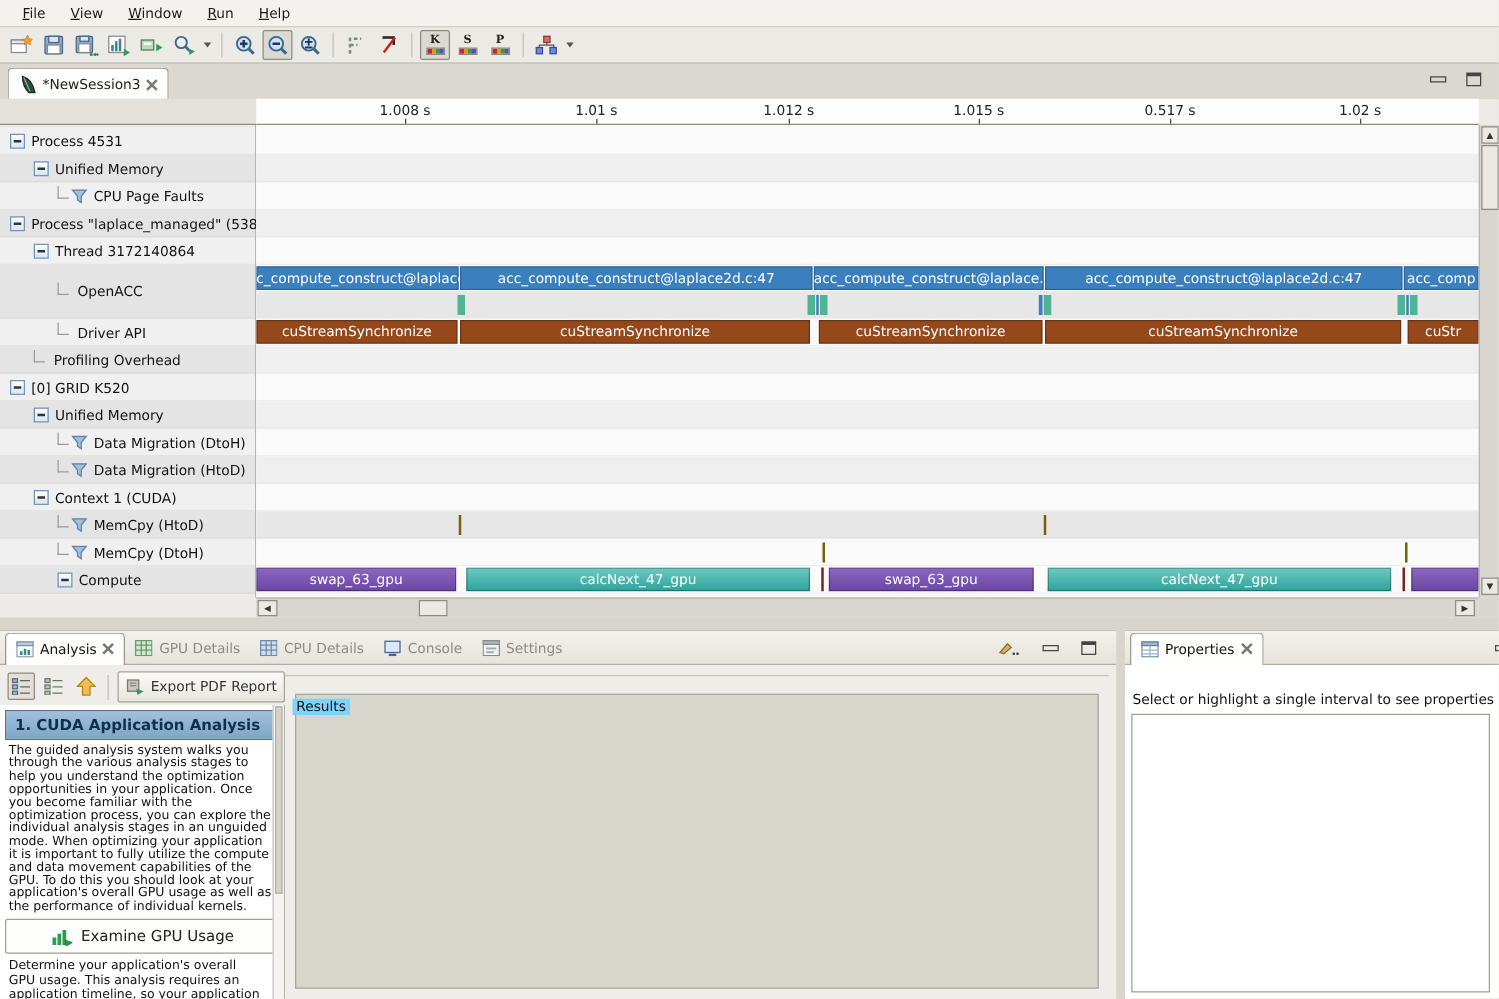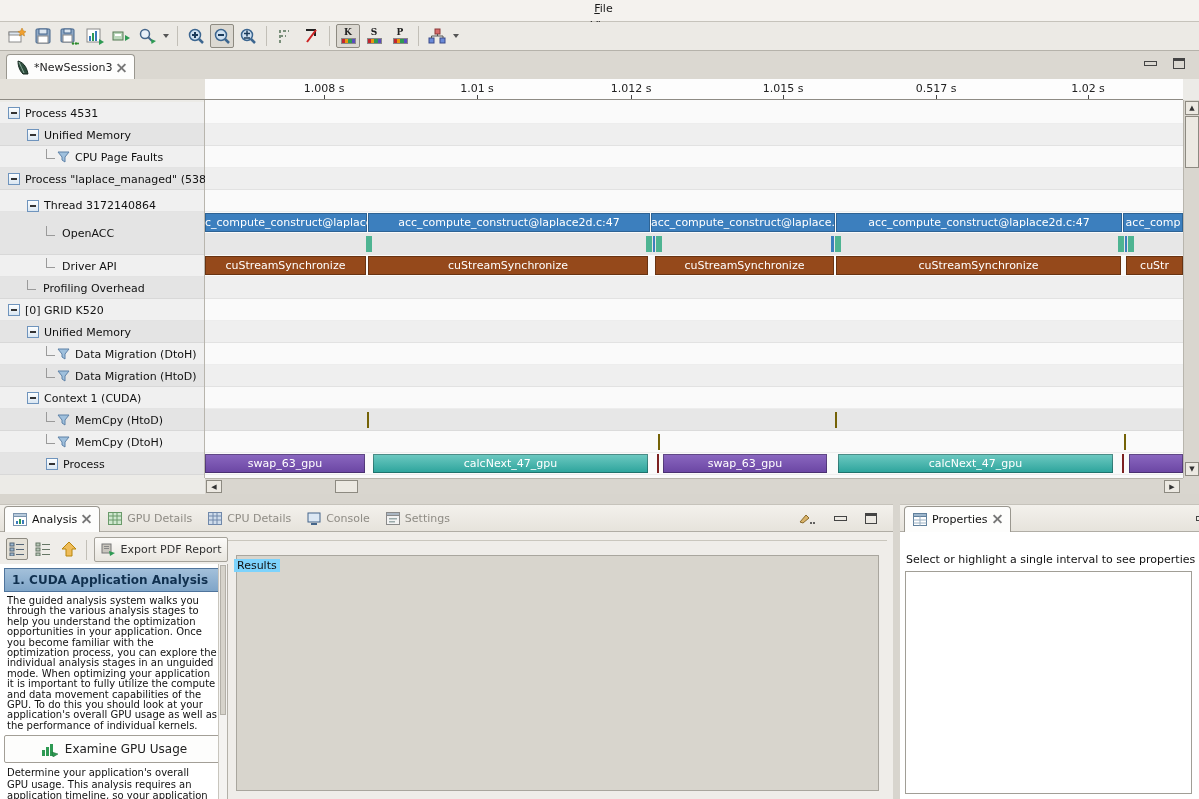--- a/index.html
+++ b/index.html
@@ -1,20 +1,20 @@
 <!DOCTYPE html>
 <html style="--openacc-bar: #3c7fbe; --openacc-mark-green: #4eb492; --openacc-mark-blue: #3c7fbe; --driver-bar: #95491b; --compute-purple: #6a45a3; --compute-purple-light: #8b68c0; --compute-teal: #2ba39b; --compute-teal-light: #6fcac2; --compute-tick: #7d2020; --memcpy-tick: #756307; --analysis-header-bg: #7fa5c8; --analysis-header-light: #a3c0da;"><head>
 <meta charset="utf-8">
 <style>
   html,body{margin:0;padding:0;}
   body{font-family:"DejaVu Sans",sans-serif;background:#d8d5ce;}
   .app{position:relative;width:1199px;height:799px;background:#e6e3dc;overflow:hidden;}
 
   
-  .menubar{position:absolute;left:0;top:0;width:1199px;height:22px;background:#f4f2ee;border-bottom:1px solid #c6c3bb;display:flex;align-items:center;padding-left:8px;box-sizing:border-box;flex-direction:column;}
+  .menubar{position:absolute;left:0;top:0;width:1199px;height:22px;background:#f4f2ee;border-bottom:1px solid #c6c3bb;display:flex;align-items:center;padding-left:8px;box-sizing:border-box;}
   .menu-item{font-size:11px;color:#1a1a1a;padding:2px 10px;cursor:default;}
   .menu-item::first-letter{text-decoration:underline;}
 
   
   .toolbar{position:absolute;left:0;top:22px;width:1199px;height:29px;background:#eceae5;border-bottom:1px solid #b5b2aa;display:flex;align-items:center;padding-left:4px;box-sizing:border-box;}
   .tbtn{width:24px;height:24px;display:flex;align-items:center;justify-content:center;margin:0 1px;border:1px solid transparent;box-sizing:border-box;}
   .tbtn.pressed{border:1px solid #8d8a81;background:#dcd9d2;border-radius:2px;}
   .tsep{width:1px;height:20px;background:#c2bfb7;margin:0 5px;}
   .caret{width:0;height:0;border-left:3px solid transparent;border-right:3px solid transparent;border-top:4px solid #555;margin:0 3px;}
   .seg-ico{width:17px;height:17px;display:flex;flex-direction:column;align-items:center;justify-content:center;}
@@ -280,21 +280,21 @@
               <path d="M1 1 H12 L8 6 V11 L5 9 V6 Z" fill="#9fc0dd" stroke="#5e82a8"></path>
             </svg>
           </span>
           <span class="tree-label">CPU Page Faults</span>
         </div>
         <div class="tree-row" style="height: 22px; background: rgb(228, 228, 228);">
           <span style="display: inline-block; flex: 0 0 auto; width: 8px;"></span>
           <span class="minus-box"></span>
           <span class="tree-label">Process "laplace_managed" (538)</span>
         </div>
-        <div class="tree-row" style="height: 22px; background: rgb(240, 240, 240); align-items: flex-end;">
+        <div class="tree-row" style="height: 22px; background: rgb(240, 240, 240);">
           <span style="display: inline-block; flex: 0 0 auto; width: 27px;"></span>
           <span class="minus-box"></span>
           <span class="tree-label">Thread 3172140864</span>
         </div>
         <div class="tree-row" style="height: 43px; background: rgb(228, 228, 228);">
           <span style="display: inline-block; flex: 0 0 auto; width: 46px;"></span>
           <span class="branch"></span>
           <span class="tree-label">OpenACC</span>
         </div>
         <div class="tree-row" style="height: 22px; background: rgb(240, 240, 240);">
@@ -358,21 +358,21 @@
           <span>
             <svg class="icon-svg" width="13" height="12">
               <path d="M1 1 H12 L8 6 V11 L5 9 V6 Z" fill="#9fc0dd" stroke="#5e82a8"></path>
             </svg>
           </span>
           <span class="tree-label">MemCpy (DtoH)</span>
         </div>
         <div class="tree-row" style="height: 22px; background: rgb(228, 228, 228);">
           <span style="display: inline-block; flex: 0 0 auto; width: 46px;"></span>
           <span class="minus-box"></span>
-          <span class="tree-label">Process</span>
+          <span class="tree-label">Compute</span>
         </div>
       </div>
     <div class="lanes" id="lanes">
         <div class="lane" style="height: 22px; background: rgb(250, 250, 250);"></div>
         <div class="lane" style="height: 22px; background: rgb(239, 239, 239);"></div>
         <div class="lane" style="height: 22px; background: rgb(250, 250, 250);"></div>
         <div class="lane" style="height: 22px; background: rgb(239, 239, 239);"></div>
         <div class="lane" style="height: 22px; background: rgb(250, 250, 250);"></div>
         <div class="lane" style="height: 43px; background: rgb(250, 250, 250);">
           <div class="sublane" style="height: 21px;">

